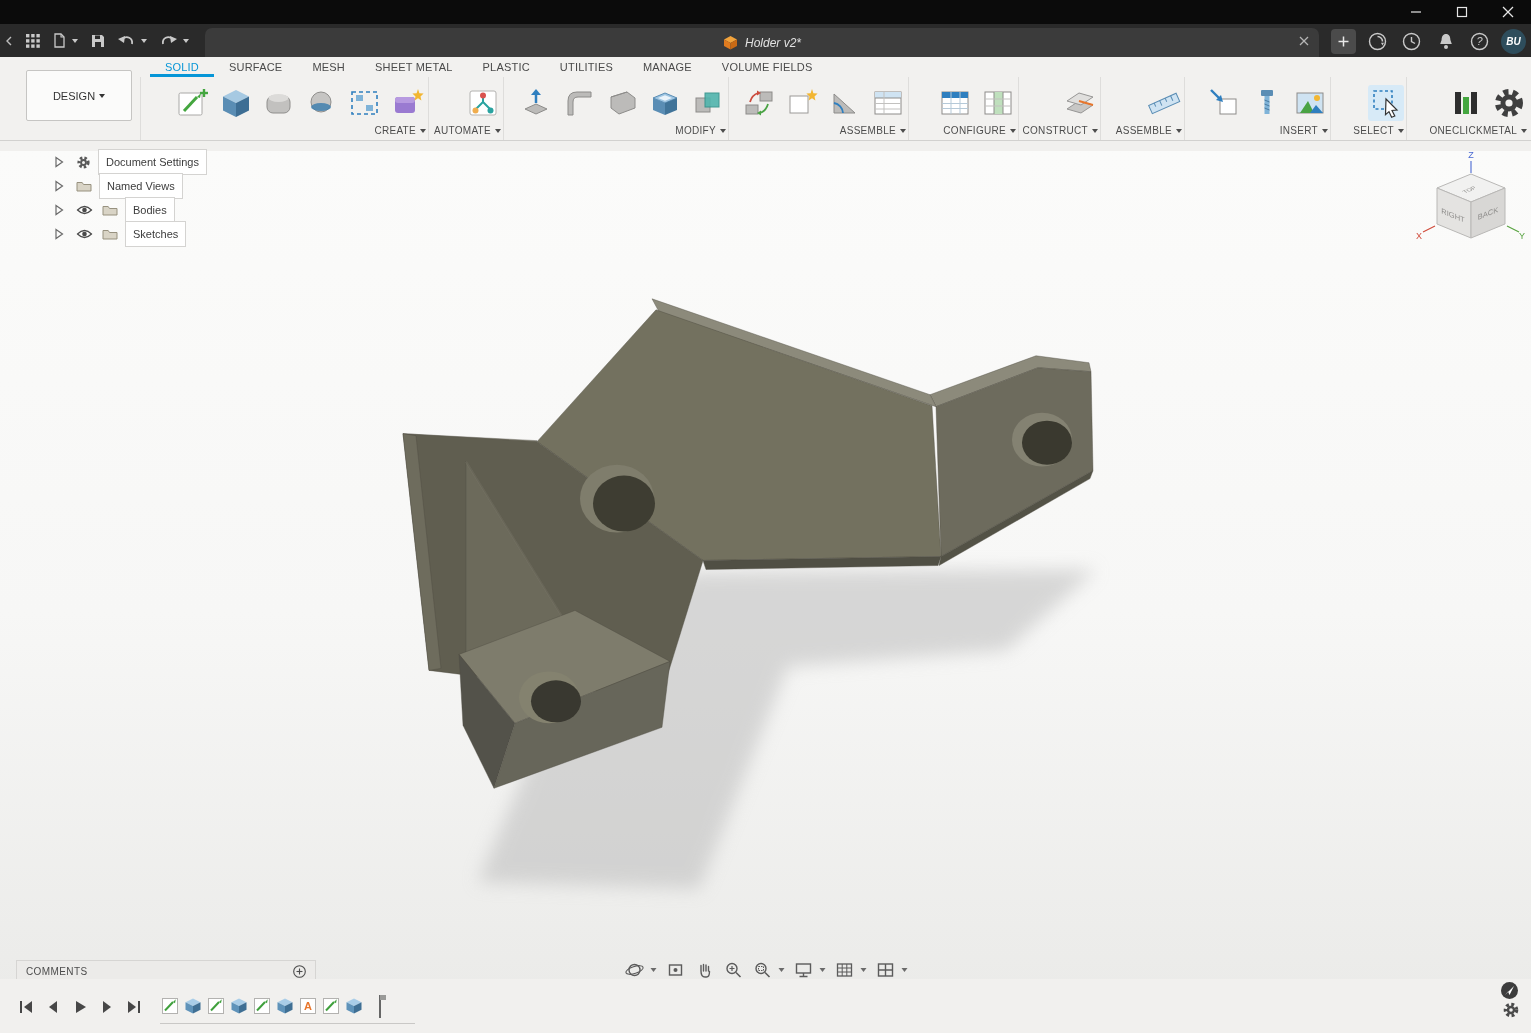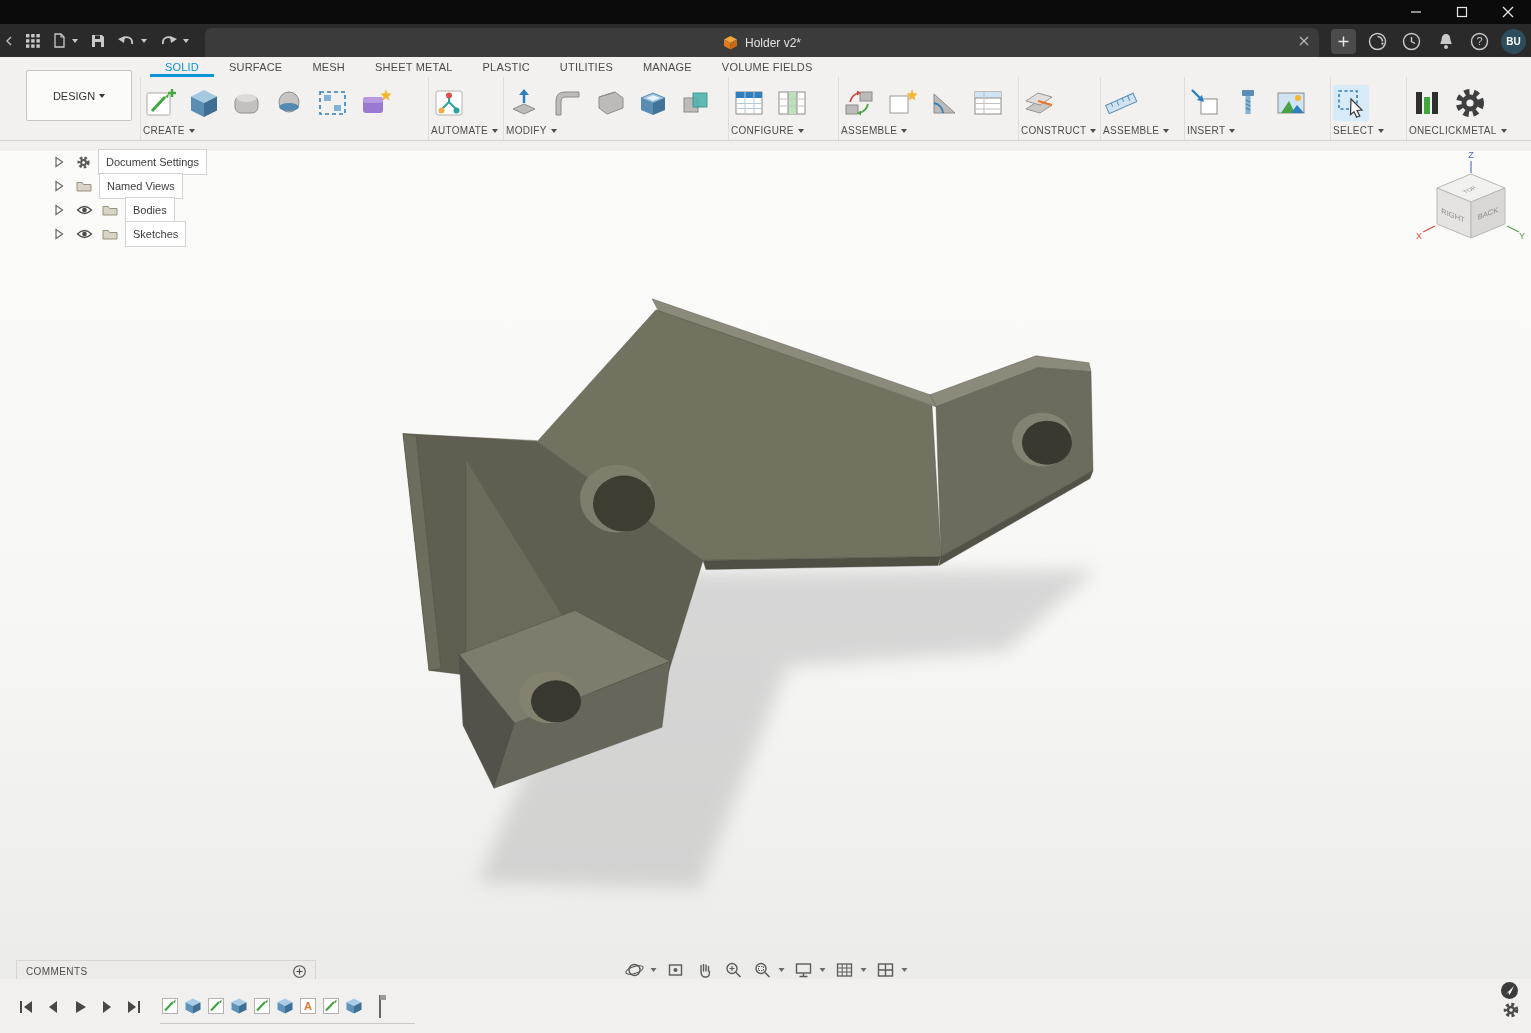--- a/index.html
+++ b/index.html
@@ -6,38 +6,38 @@
   html,body{width:1531px;height:1033px;overflow:hidden;}
   body{font-family:"Liberation Sans",sans-serif;background:#f1f0ee;position:relative;-webkit-font-smoothing:antialiased;}
 
   .caret{display:inline-block;width:0;height:0;border-left:3.5px solid transparent;border-right:3.5px solid transparent;border-top:4px solid currentColor;vertical-align:middle;margin-left:4px;}
 
   
   .titlebar{position:absolute;top:0;left:0;right:0;height:24px;background:#0b0b0b;display:flex;justify-content:flex-end;z-index:60;}
   .winbtn{width:46px;height:24px;display:flex;align-items:center;justify-content:center;background:none;border:none;cursor:pointer;}
 
   
-  .tabstrip{position:absolute;top:24px;left:0;right:0;height:33px;background:#2a2a2a;z-index:59;}
+  .tabstrip{position:absolute;top:24px;left:0;right:0;height:33px;background:#2a2a2a;z-index:59;font-style:italic;}
   .ts-left{position:absolute;left:4px;top:0;height:33px;display:flex;align-items:center;gap:13px;color:#c9c9c9;}
   .ts-btn{display:flex;align-items:center;gap:2px;color:#c9c9c9;}
   .doc-tab{position:absolute;left:205px;right:212px;top:4px;height:29px;background:#3b3b3b;border-radius:7px 7px 0 0;display:flex;align-items:center;justify-content:center;color:#e2e2e2;font-size:12px;gap:7px;}
   .doc-tab .tabclose{position:absolute;right:10px;top:7px;}
   .ts-right{position:absolute;right:5px;top:3px;height:28px;display:flex;align-items:center;gap:9px;color:#c9c9c9;}
   .addtab{width:25px;height:25px;background:#4b4b4b;border-radius:4px;display:flex;align-items:center;justify-content:center;}
   .circ{width:25px;height:25px;display:flex;align-items:center;justify-content:center;}
   .avatar{width:25px;height:25px;border-radius:50%;background:#2e4d5c;color:#fff;font-size:10px;font-weight:bold;display:flex;align-items:center;justify-content:center;}
 
   
   .ribbon{position:absolute;top:57px;left:0;right:0;height:84px;background:#f2f1ef;border-bottom:1px solid #d2d1cf;z-index:58;}
   .ribbon-tabs{position:absolute;left:150px;top:0;height:20px;display:flex;}
   .rtab{padding:0 15px;font-size:11px;color:#4a4a4a;line-height:20px;letter-spacing:.2px;cursor:pointer;white-space:nowrap;}
   .rtab.active{color:#0696d7;font-weight:normal;box-shadow:inset 0 -3px 0 #0696d7;}
   .design-btn{position:absolute;left:26px;top:13px;width:106px;height:51px;background:#fbfbfa;border:1px solid #c6c5c3;border-radius:2px;display:flex;align-items:center;justify-content:center;font-size:11px;color:#333;cursor:pointer;}
   .groups{position:absolute;left:140px;top:20px;right:0;height:63px;display:flex;}
-  .group{display:flex;flex-direction:column;align-items:flex-start;justify-content:space-between;padding:3px 2px 4px;border-right:1px solid #dedddb;}
+  .group{display:flex;flex-direction:column;align-items:flex-end;justify-content:space-between;padding:3px 2px 4px;border-right:1px solid #dedddb;}
   .group:first-child{border-left:1px solid #dedddb;}
   .gicons{flex:1;display:flex;align-items:center;justify-content:center;gap:7px;}
   .glabel{font-size:10px;color:#4d4d4d;display:flex;align-items:center;letter-spacing:.3px;cursor:pointer;white-space:nowrap;}
   .ticon{display:flex;align-items:center;justify-content:center;width:36px;height:36px;cursor:pointer;}
   .ticon.hl{background:#d7eaf7;border-radius:3px;}
 
   
   .canvas{position:absolute;top:151px;left:0;right:0;height:838px;background:linear-gradient(180deg,#fbfbfa 0%,#f7f7f6 55%,#ebebe9 100%);border-bottom:1px solid #d5d4d2;}
   .model-svg{position:absolute;inset:0;width:100%;height:100%;}
 
@@ -328,20 +328,61 @@
           <rect x="14" y="7" width="14" height="14" fill="#51b5ad" opacity="0.9" stroke="#2f8f88"></rect>
         </svg>
           </span>
       </div>
       <div class="glabel">
           <span>MODIFY</span>
           <i class="caret"></i>
         </div>
     </div>
 
+    <div class="group" style="width:180px">
+      <div class="gicons">
+        <span class="ticon">
+            <svg width="34" height="34">
+          <rect x="4" y="19" width="12" height="9" fill="#bcbbb9" stroke="#8d8c8a"></rect>
+          <rect x="18" y="6" width="12" height="9" fill="#bcbbb9" stroke="#8d8c8a"></rect>
+          <path d="M8,16 Q10,9 16,7" stroke="#cc4b3d" stroke-width="1.8" fill="none"></path>
+          <polygon points="15,4.5 19,7 15,9.5" fill="#cc4b3d"></polygon>
+          <path d="M26,18 Q24,25 18,27" stroke="#4aa344" stroke-width="1.8" fill="none"></path>
+          <polygon points="19,24.5 15,27 19,29.5" fill="#4aa344"></polygon>
+        </svg>
+          </span>
+        <span class="ticon">
+            <svg width="34" height="34">
+          <rect x="5" y="10" width="18" height="17" fill="#fff" stroke="#9b9a98"></rect>
+          <polygon points="27,3 28.4,7.2 32.6,7.6 29.5,10.4 30.4,14.5 27,12.2 23.6,14.5 24.5,10.4 21.4,7.6 25.6,7.2" fill="#f2b632"></polygon>
+        </svg>
+          </span>
+        <span class="ticon">
+            <svg width="34" height="34">
+          <polygon points="6,27 27,27 6,8" fill="#bcbbb9" stroke="#8d8c8a"></polygon>
+          <path d="M15,27 A11,11 0 0 0 6,17" stroke="#2f7fbf" stroke-width="1.8" fill="none"></path>
+        </svg>
+          </span>
+        <span class="ticon">
+            <svg width="34" height="34">
+          <rect x="4" y="6" width="26" height="22" fill="#fff" stroke="#8d8c8a"></rect>
+          <rect x="4" y="6" width="26" height="6" fill="#cfe3f2"></rect>
+          <line x1="4" y1="12" x2="30" y2="12" stroke="#8d8c8a"></line>
+          <line x1="4" y1="17.5" x2="30" y2="17.5" stroke="#c2c1bf"></line>
+          <line x1="4" y1="23" x2="30" y2="23" stroke="#c2c1bf"></line>
+          <line x1="13" y1="6" x2="13" y2="28" stroke="#c2c1bf"></line>
+        </svg>
+          </span>
+      </div>
+      <div class="glabel">
+          <span>ASSEMBLE</span>
+          <i class="caret"></i>
+        </div>
+    </div>
+
     <div class="group" style="width:110px">
       <div class="gicons">
         <span class="ticon">
             <svg width="34" height="34">
           <rect x="4" y="6" width="26" height="22" fill="#fff" stroke="#8d8c8a"></rect>
           <rect x="4" y="6" width="26" height="6" fill="#2f7fbf"></rect>
           <line x1="13" y1="6" x2="13" y2="28" stroke="#b5c9d8"></line>
           <line x1="22" y1="6" x2="22" y2="28" stroke="#b5c9d8"></line>
           <line x1="4" y1="17.5" x2="30" y2="17.5" stroke="#b5c9d8"></line>
           <line x1="4" y1="22.5" x2="30" y2="22.5" stroke="#b5c9d8"></line>
@@ -353,61 +394,20 @@
           <rect x="13" y="6" width="9" height="22" fill="#bfe0bd"></rect>
           <line x1="13" y1="6" x2="13" y2="28" stroke="#8d8c8a"></line>
           <line x1="22" y1="6" x2="22" y2="28" stroke="#8d8c8a"></line>
           <line x1="4" y1="13" x2="30" y2="13" stroke="#c2c1bf"></line>
           <line x1="4" y1="20" x2="30" y2="20" stroke="#c2c1bf"></line>
         </svg>
           </span>
       </div>
       <div class="glabel">
           <span>CONFIGURE</span>
-          <i class="caret"></i>
-        </div>
-    </div>
-
-    <div class="group" style="width:180px">
-      <div class="gicons">
-        <span class="ticon">
-            <svg width="34" height="34">
-          <rect x="4" y="19" width="12" height="9" fill="#bcbbb9" stroke="#8d8c8a"></rect>
-          <rect x="18" y="6" width="12" height="9" fill="#bcbbb9" stroke="#8d8c8a"></rect>
-          <path d="M8,16 Q10,9 16,7" stroke="#cc4b3d" stroke-width="1.8" fill="none"></path>
-          <polygon points="15,4.5 19,7 15,9.5" fill="#cc4b3d"></polygon>
-          <path d="M26,18 Q24,25 18,27" stroke="#4aa344" stroke-width="1.8" fill="none"></path>
-          <polygon points="19,24.5 15,27 19,29.5" fill="#4aa344"></polygon>
-        </svg>
-          </span>
-        <span class="ticon">
-            <svg width="34" height="34">
-          <rect x="5" y="10" width="18" height="17" fill="#fff" stroke="#9b9a98"></rect>
-          <polygon points="27,3 28.4,7.2 32.6,7.6 29.5,10.4 30.4,14.5 27,12.2 23.6,14.5 24.5,10.4 21.4,7.6 25.6,7.2" fill="#f2b632"></polygon>
-        </svg>
-          </span>
-        <span class="ticon">
-            <svg width="34" height="34">
-          <polygon points="6,27 27,27 6,8" fill="#bcbbb9" stroke="#8d8c8a"></polygon>
-          <path d="M15,27 A11,11 0 0 0 6,17" stroke="#2f7fbf" stroke-width="1.8" fill="none"></path>
-        </svg>
-          </span>
-        <span class="ticon">
-            <svg width="34" height="34">
-          <rect x="4" y="6" width="26" height="22" fill="#fff" stroke="#8d8c8a"></rect>
-          <rect x="4" y="6" width="26" height="6" fill="#cfe3f2"></rect>
-          <line x1="4" y1="12" x2="30" y2="12" stroke="#8d8c8a"></line>
-          <line x1="4" y1="17.5" x2="30" y2="17.5" stroke="#c2c1bf"></line>
-          <line x1="4" y1="23" x2="30" y2="23" stroke="#c2c1bf"></line>
-          <line x1="13" y1="6" x2="13" y2="28" stroke="#c2c1bf"></line>
-        </svg>
-          </span>
-      </div>
-      <div class="glabel">
-          <span>ASSEMBLE</span>
           <i class="caret"></i>
         </div>
     </div>
 
     <div class="group" style="width:82px">
       <div class="gicons">
         <span class="ticon">
             <svg width="34" height="34">
           <polygon points="4,23 16,15 30,19 18,27" fill="#c8c7c5" stroke="#979695"></polygon>
           <polygon points="4,15 16,7 30,11 18,19" fill="#e0dfdd" stroke="#979695"></polygon>

